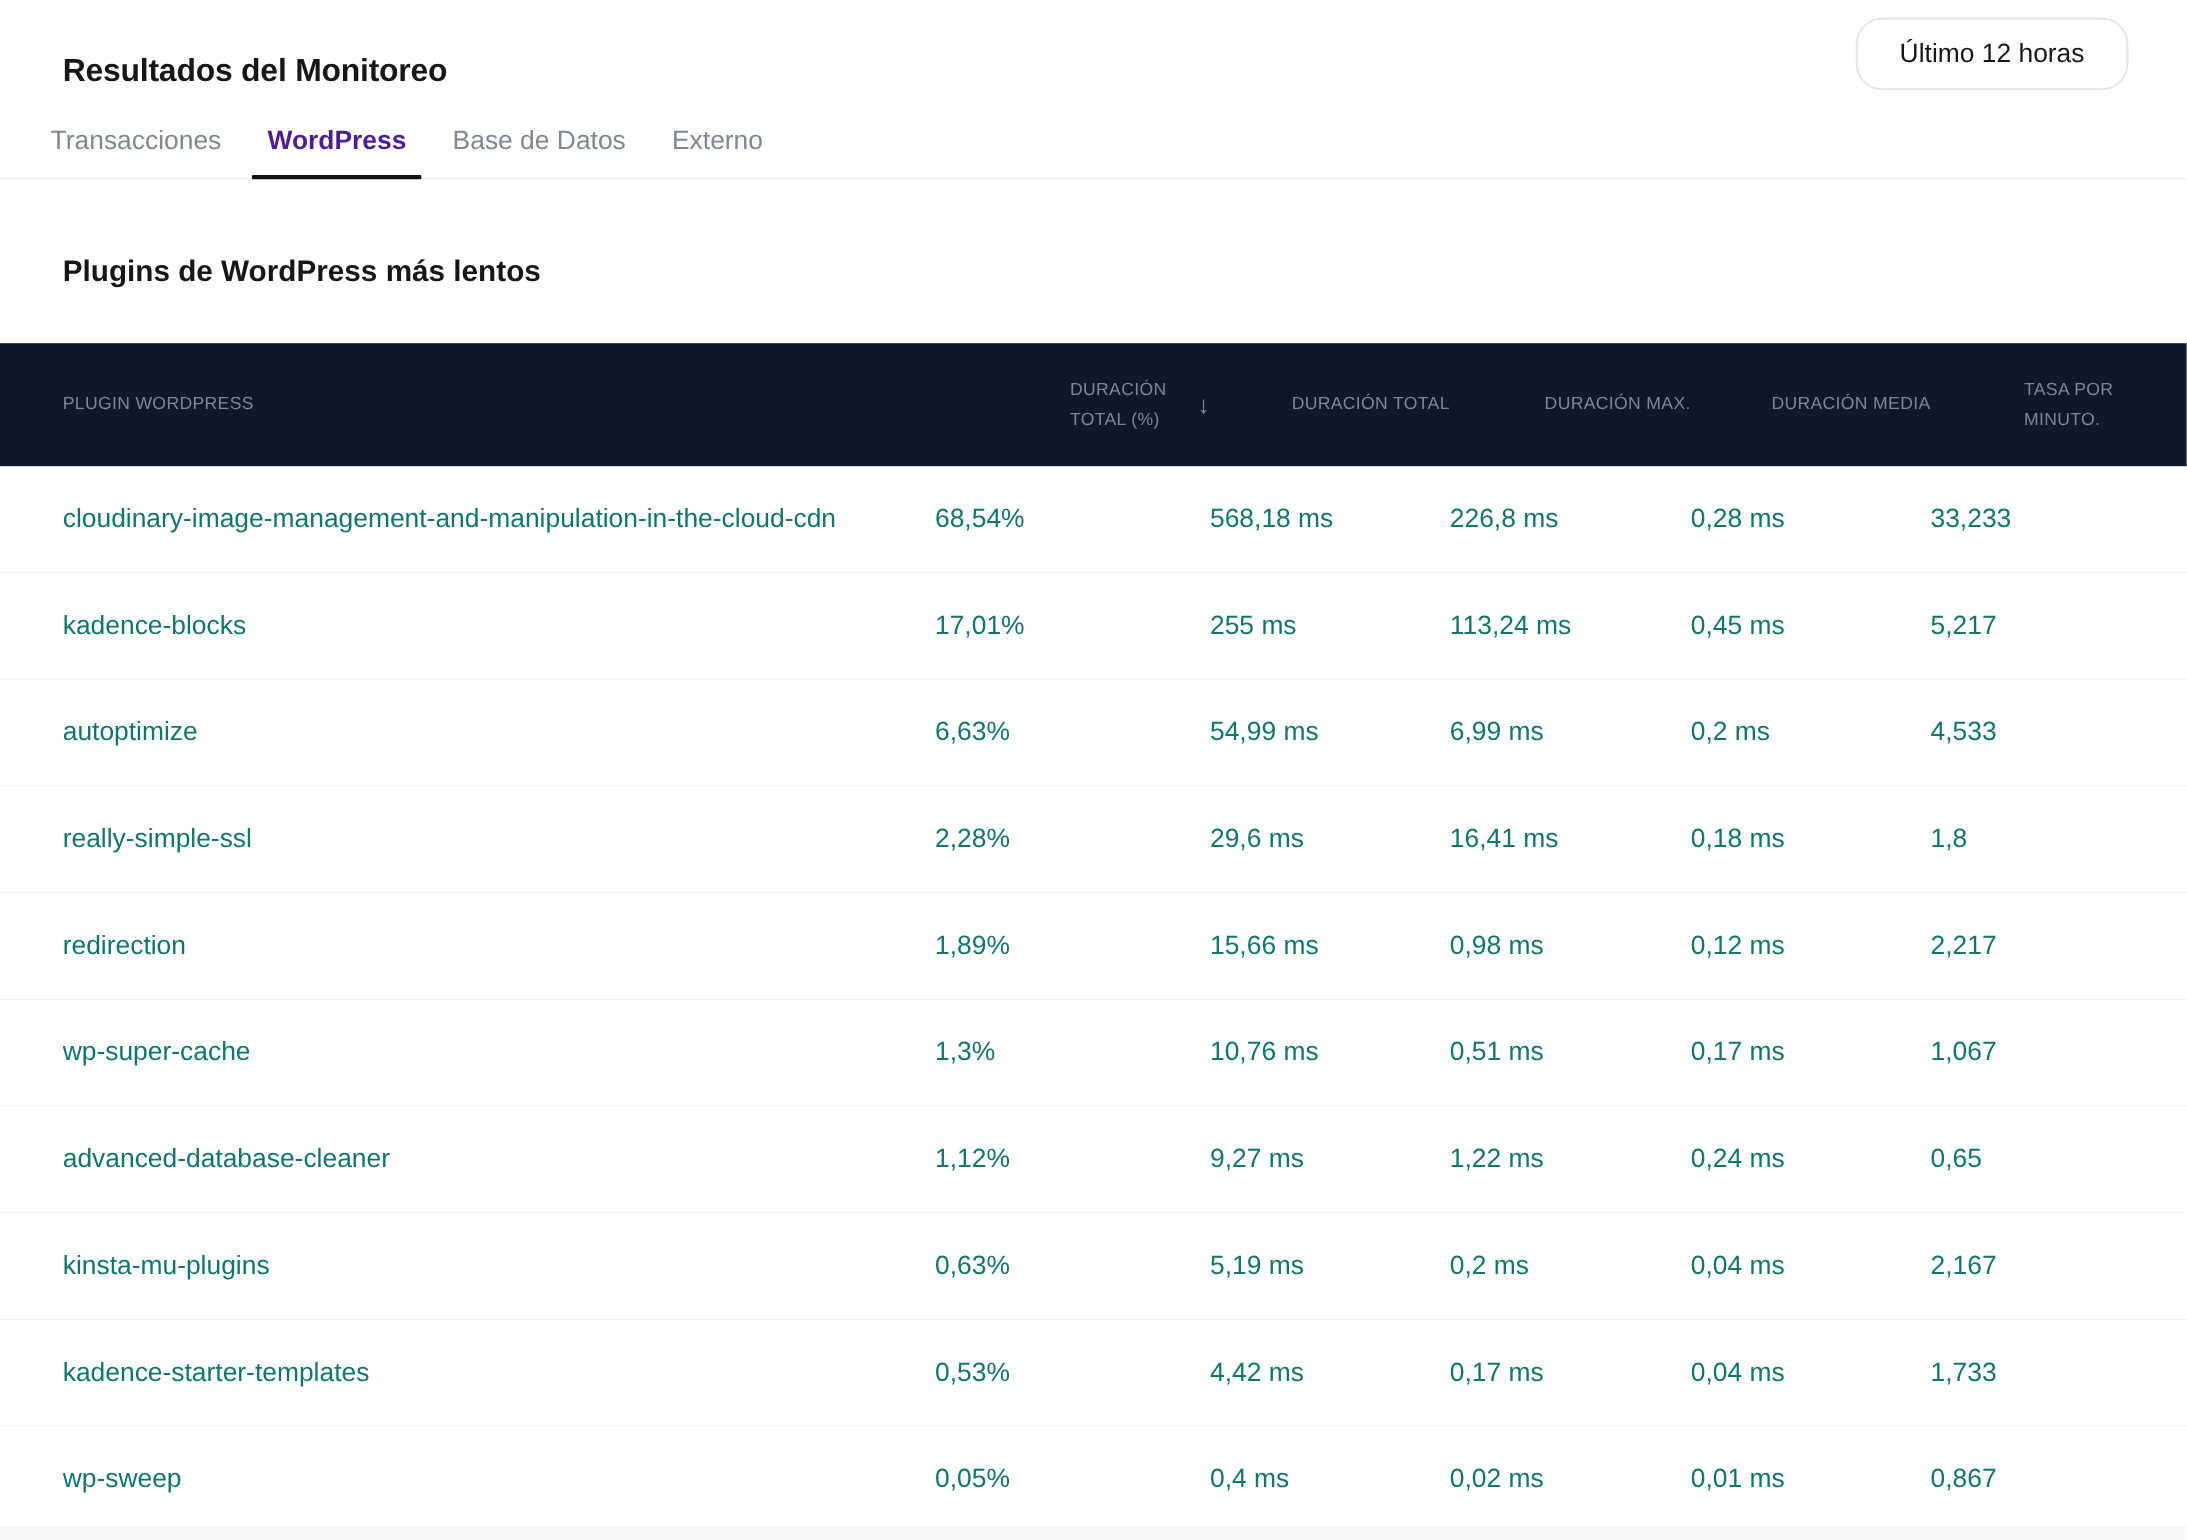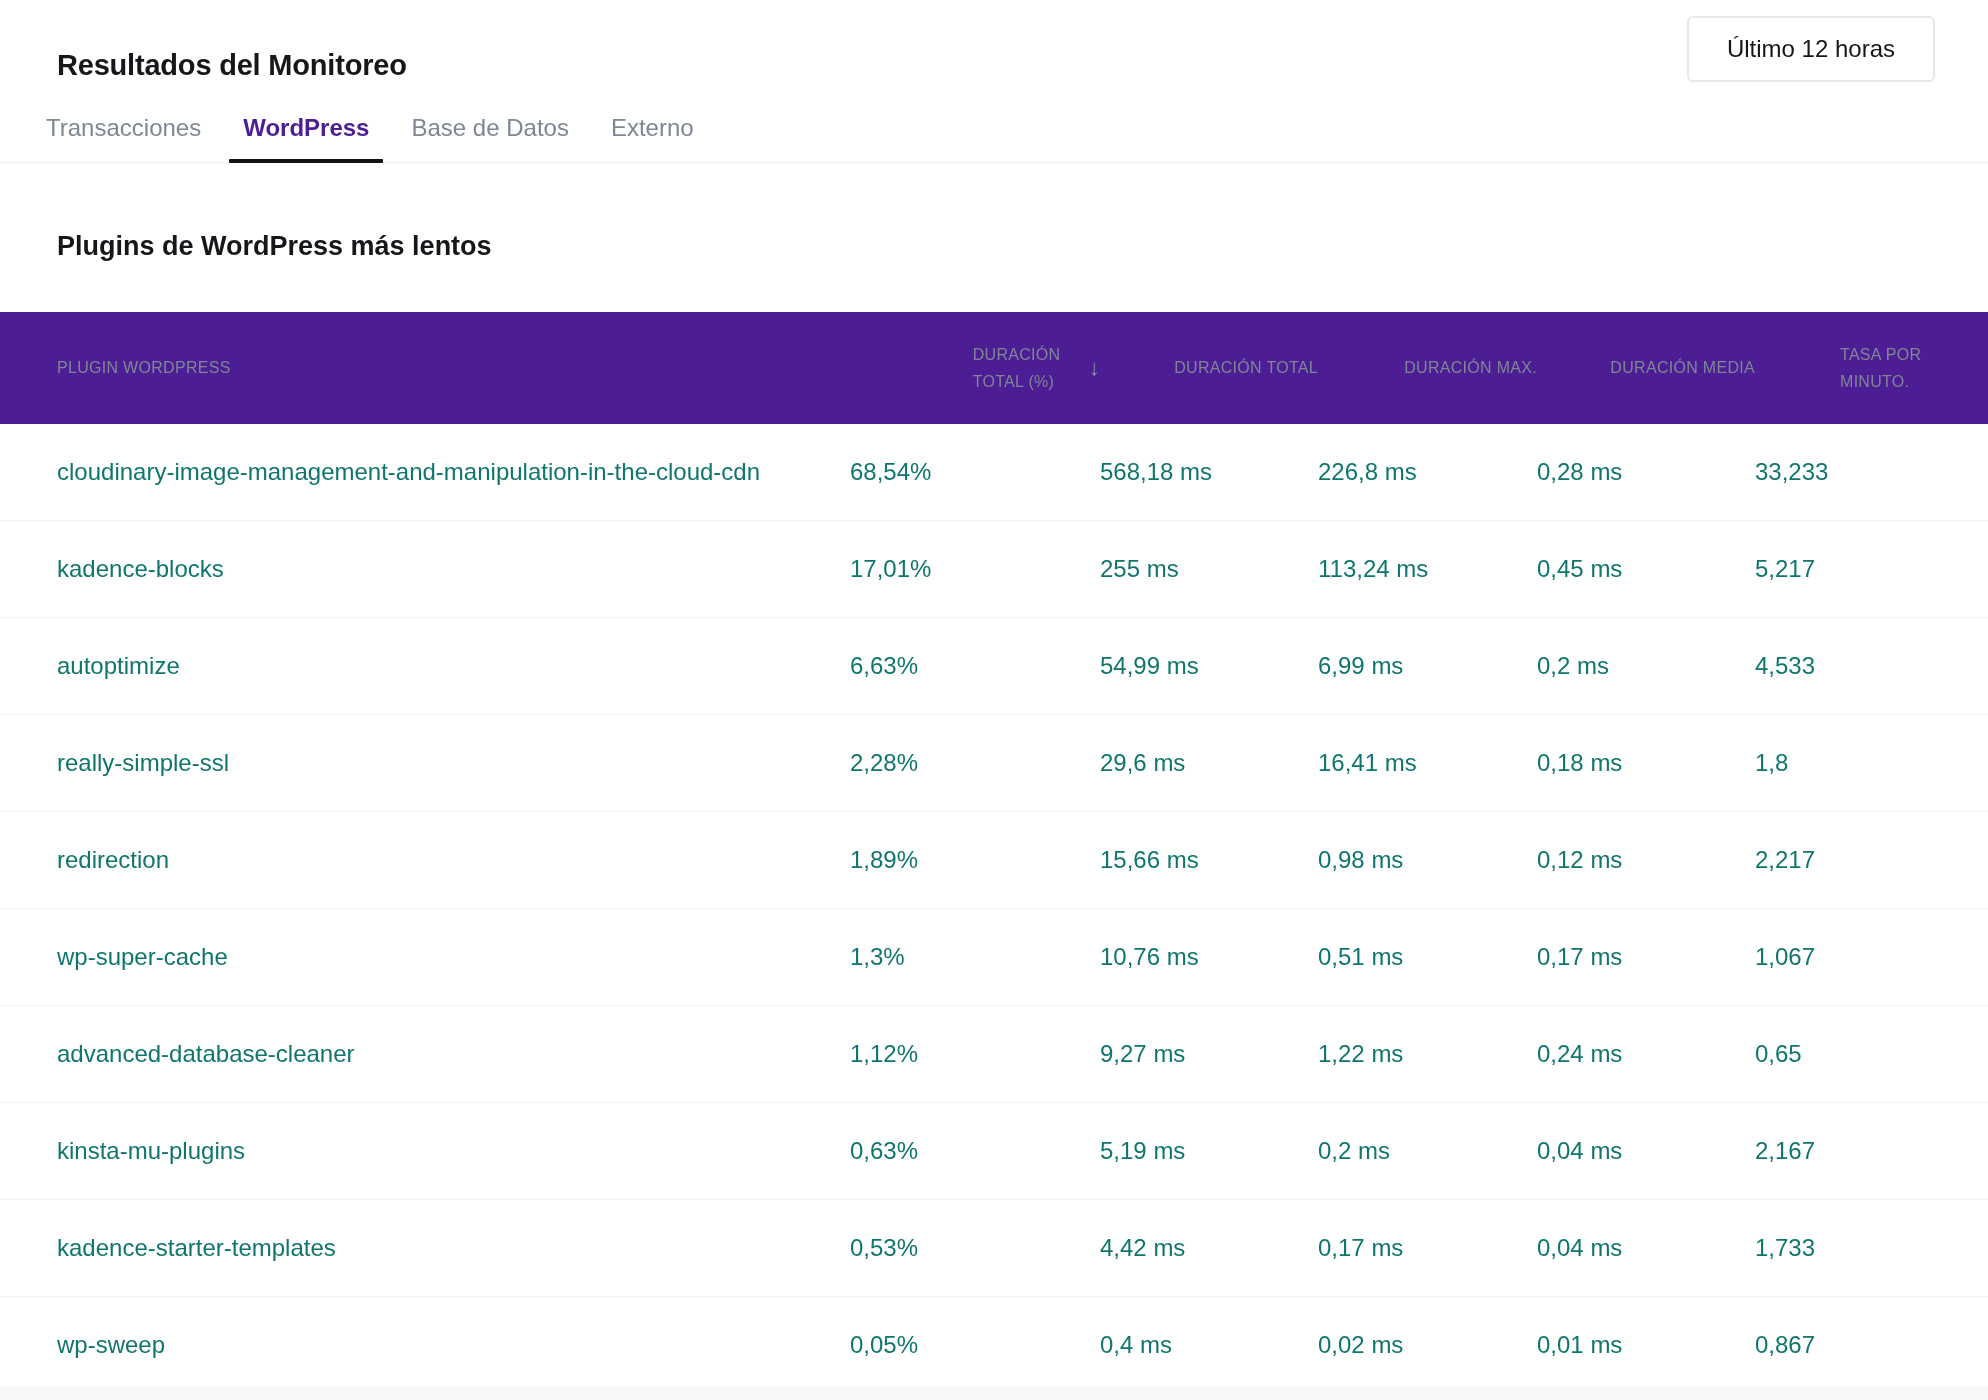--- a/index.html
+++ b/index.html
@@ -11,21 +11,21 @@
     position:relative;
     overflow:hidden;
   }
 
   
   .top { display:flex; justify-content:space-between; align-items:flex-end; padding:16px 53px 0 57px; }
   .page-title { font-size:29px; font-weight:700; letter-spacing:-0.2px; color:#15171a; }
   .time-btn {
     height:66px; padding:0 38px;
     font-size:24px; color:#15171a; font-family:inherit;
-    background:#ffffff; border:2px solid #e5e7ea; border-radius:6px;
+    background:#ffffff; border:2px solid #e5e7ea; border-radius:24px;
     cursor:pointer; white-space:nowrap;
   }
 
   
   .tabs { display:flex; margin-top:32px; padding-left:32px; border-bottom:1px solid #eceef1; }
   .tab {
     font-size:24px; color:#7e8793;
     padding:0 14px 20px 14px; margin-right:14px;
     position:relative; cursor:pointer; white-space:nowrap;
   }
@@ -39,21 +39,21 @@
   .section-heading { margin:68px 0 0 57px; font-size:27px; font-weight:700; color:#15171a; }
 
   
   .table { margin-top:50px; }
   .thead, .row {
     display:grid;
     grid-template-columns:1fr 250px 218px 219px 218px 185px;
     align-items:center;
     padding:0 48px 0 57px;
   }
-  .thead { height:112px; background:#4c1d95; }
+  .thead { height:112px; background:#0f172a; }
   .th {
     font-size:16px; font-weight:400; color:#7e8793;
     letter-spacing:0.3px; line-height:1.7; cursor:pointer;
   }
   .th.right { display:flex; justify-content:flex-end; align-items:center; gap:16px; }
   .th-label { text-align:left; display:inline-block; }
   .th-label.narrow { max-width:100px; }
   .sort-icon { font-size:22px; color:#8b93a0; line-height:1; }
 
   .row { height:97px; border-bottom:1px solid #eef0f2; font-size:24px; background:#ffffff; }

